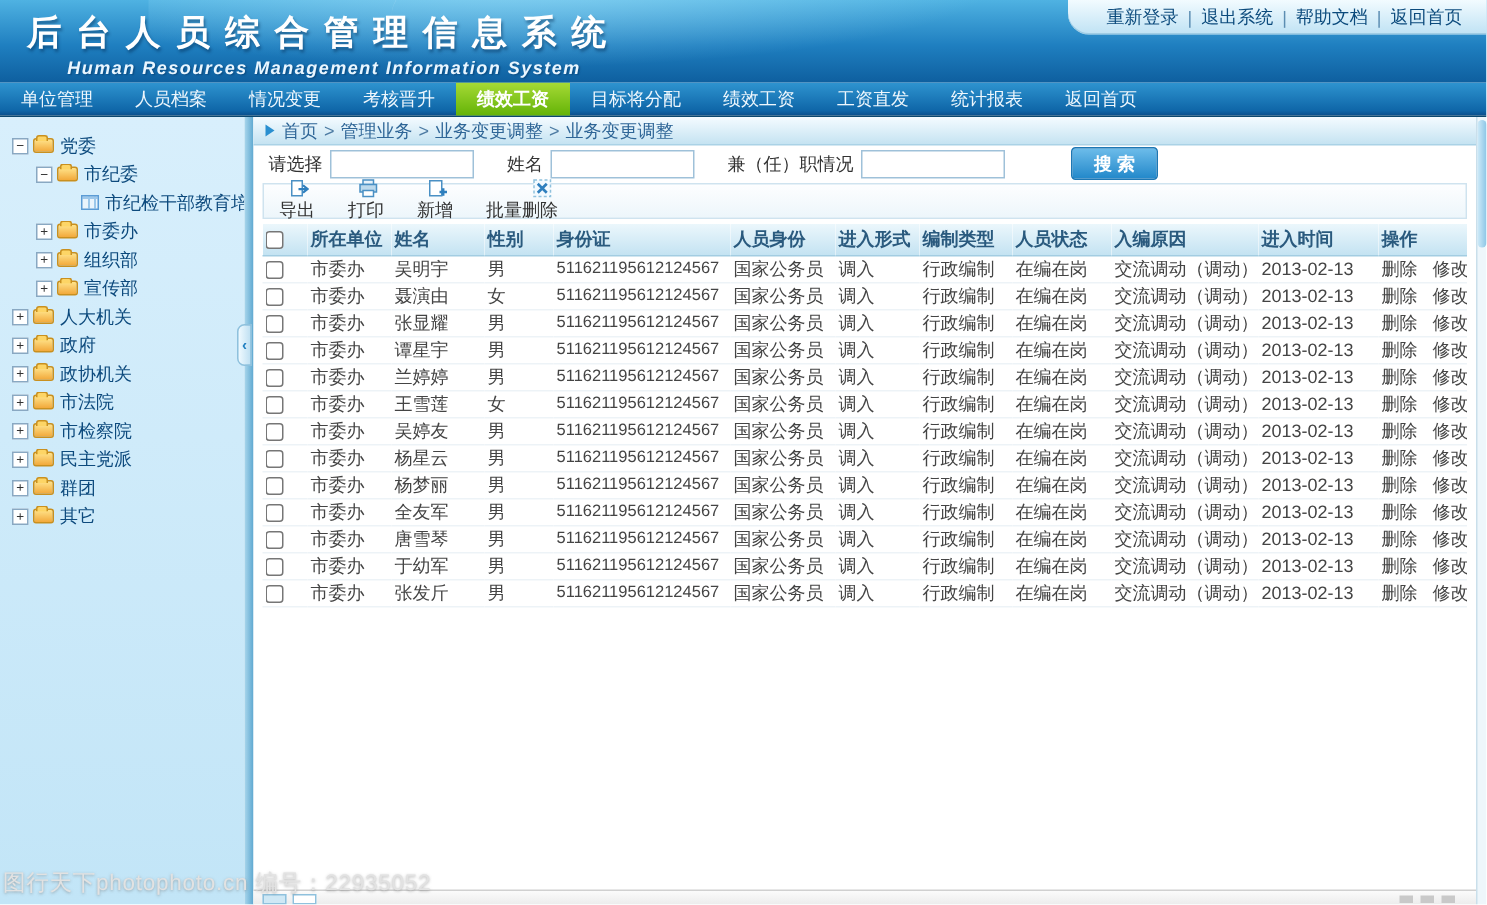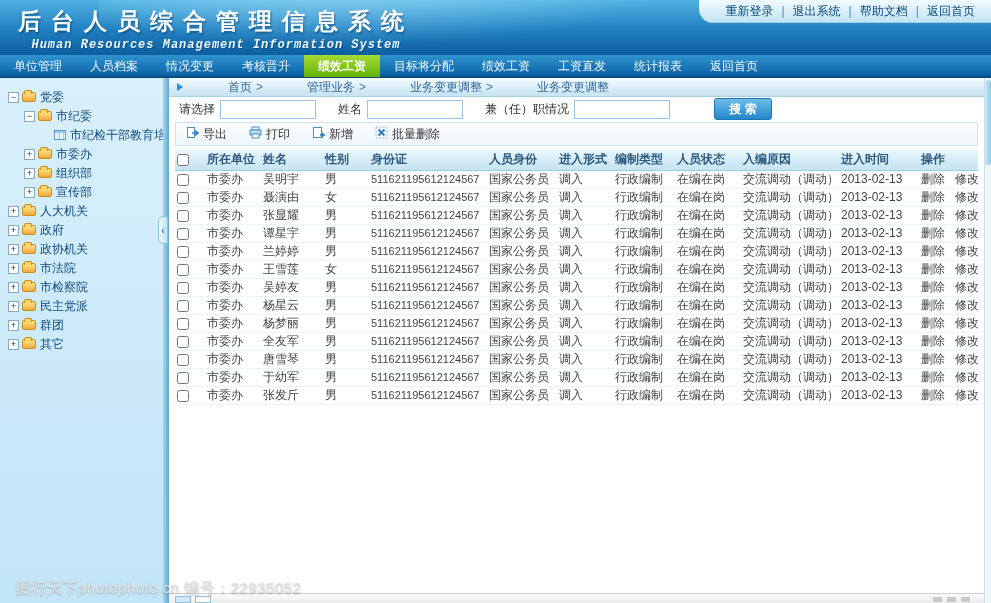--- a/index.html
+++ b/index.html
@@ -1,21 +1,21 @@
 <!DOCTYPE html>
 <html><head>
 <meta charset="utf-8">
 <style>
   * { margin:0; padding:0; box-sizing:border-box; }
   html,body { width:991px; height:603px; overflow:hidden; }
   body { font-family:"Liberation Sans","DejaVu Sans",sans-serif; font-size:12px; background:#fff; }
   .app { position:relative; width:991px; height:603px; overflow:hidden; }
 
   
-  .header { position:relative; height:55px; background:linear-gradient(180deg,#4fb2e2 0%,#1f7fc0 55%,#0e5f9f 100%); overflow:hidden;font-family:Liberation Mono, monospace; }
+  .header { position:relative; height:55px; background:linear-gradient(180deg,#4fb2e2 0%,#1f7fc0 55%,#0e5f9f 100%); overflow:hidden; }
   .header::before { content:""; position:absolute; left:10%; top:-40px; width:60%; height:90px;
     background:radial-gradient(ellipse at 40% 30%, rgba(180,235,255,.55), transparent 65%); }
   .swoosh { position:absolute; border-radius:50%; border-top:3px solid rgba(255,255,255,.28); }
   .swoosh.s1 { width:620px; height:160px; left:120px; top:-96px; transform:rotate(-3deg); }
   .swoosh.s2 { width:420px; height:120px; left:260px; top:-70px; border-top-color:rgba(255,255,255,.18); transform:rotate(-6deg); }
   .brand { position:absolute; left:18px; top:6px; }
   .brand .title { font-size:23px; font-weight:bold; color:#fff; letter-spacing:10px; text-shadow:1px 2px 2px rgba(0,40,80,.45); }
   .brand .subtitle { font-size:12px; font-style:italic; font-weight:bold; color:#e9f6ff; letter-spacing:1px; margin-top:1px; text-shadow:1px 1px 1px rgba(0,40,80,.4);text-align:center; }
   .top-links { position:absolute; right:0; top:0; height:23px; display:flex; align-items:center;
     background:linear-gradient(180deg,#f2fbff,#bfe2f4); border-bottom-left-radius:14px; padding:0 10px 0 20px;
@@ -50,34 +50,34 @@
     background:linear-gradient(90deg,#f0faff,#bfe0f2); border:1px solid #8fc1dd; border-radius:5px 0 0 5px;
     display:flex; align-items:center; justify-content:center; color:#1f7fc0; font-size:10px; font-weight:bold;
     cursor:pointer; z-index:3; }
 
   .content { flex:1; background:#fff; position:relative; }
 
   
   .breadcrumb { height:19px; display:flex; align-items:center; padding:0 8px;
     background:linear-gradient(180deg,#f4fbff 0%,#c5e3f2 100%); border-bottom:1px solid #aad2e6; color:#2f6697; }
   .bc-arrow { width:0; height:0; border-left:6px solid #2a8fd0; border-top:4px solid transparent; border-bottom:4px solid transparent; margin-right:5px; }
-  .bc-item { cursor:pointer;margin-left:40px; }
+  .bc-item { cursor:pointer; }
   .bc-sep { margin:0 4px; color:#4d7ba3; }
 
   
   .filters { height:24px; display:flex; align-items:center; padding:0 10px; color:#333; }
   .filters label { margin-right:5px; white-space:nowrap; }
   .filters input[type=text] { width:96px; height:19px; border:1px solid #9fc1d9; margin-right:22px; font-size:12px; padding:0 3px; }
   .search-btn { width:58px; height:22px; margin-left:22px; background:linear-gradient(180deg,#6cbcea 0%,#2388ca 100%);
     border:1px solid #1d77b4; border-radius:3px; color:#fff; font-weight:bold; font-size:12px; cursor:pointer; }
 
   
   .toolbar { height:24px; margin:1px 6px 3px 6px; border:1px solid #cfe3ef; background:linear-gradient(180deg,#fdfeff,#edf6fb);
     display:flex; align-items:center; padding:0 10px; color:#333; }
-  .tool { display:flex; align-items:flex-start; margin-right:22px; cursor:pointer; }
+  .tool { display:flex; align-items:flex-end; margin-right:22px; cursor:pointer;flex-direction:column; }
   .tool svg { margin-right:4px; }
 
   
   table.grid { width:calc(100% - 12px); margin:0 6px; border-collapse:collapse; table-layout:fixed; }
   table.grid th { height:21px; background:linear-gradient(180deg,#ecf7fc 0%,#c4e3f2 100%);
     border-bottom:1px solid #a3cde2; font-weight:bold; color:#2a5a7e; text-align:left; padding:0 2px; white-space:nowrap; overflow:hidden; }
   table.grid td { height:18px; border-bottom:1px solid #edf3f7; color:#444; padding:0 2px; white-space:nowrap; overflow:hidden; }
   td.idnum { font-size:11px; color:#555; }
   .cb { width:12px; height:12px; vertical-align:middle; cursor:pointer; }
   .action-link { margin-right:10px; cursor:pointer; color:#444; }
@@ -89,21 +89,21 @@
 
   
   .pagebar { position:absolute; left:0; right:0; bottom:0; height:10px;
     background:linear-gradient(180deg,#fbfbfb,#ececec); border-top:1px solid #d0d0d0; overflow:hidden; }
   .pagebar .pbox { position:absolute; top:2px; width:16px; height:7px; background:#cfe8f5; border:1px solid #8fc1dd; }
   .pagebar .pbox.b1 { left:6px; } .pagebar .pbox.b2 { left:26px; background:#fff; }
   .pagebar .pdash { position:absolute; top:3px; width:9px; height:5px; background:#c9c9c9; }
   .pagebar .pdash.d1 { right:14px; } .pagebar .pdash.d2 { right:28px; } .pagebar .pdash.d3 { right:42px; }
 
   
-  .watermark { position:absolute; left:16px; bottom:5px; font-size:15px; color:#e2e2e2;
+  .watermark { position:absolute; left:2px; bottom:5px; font-size:15px; color:#e2e2e2;
     text-shadow:0 1px 2px rgba(110,110,110,.55); z-index:9; pointer-events:none; letter-spacing:.5px; }
 </style>
 </head>
 <body>
 
 <div class="app">
 
   <div class="header">
     <div class="swoosh s1"></div>
     <div class="swoosh s2"></div>

